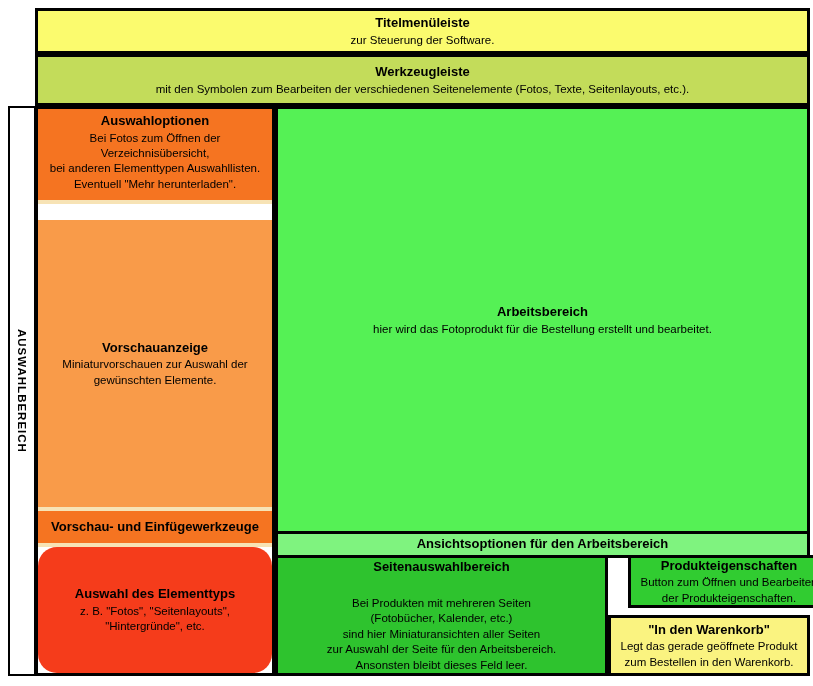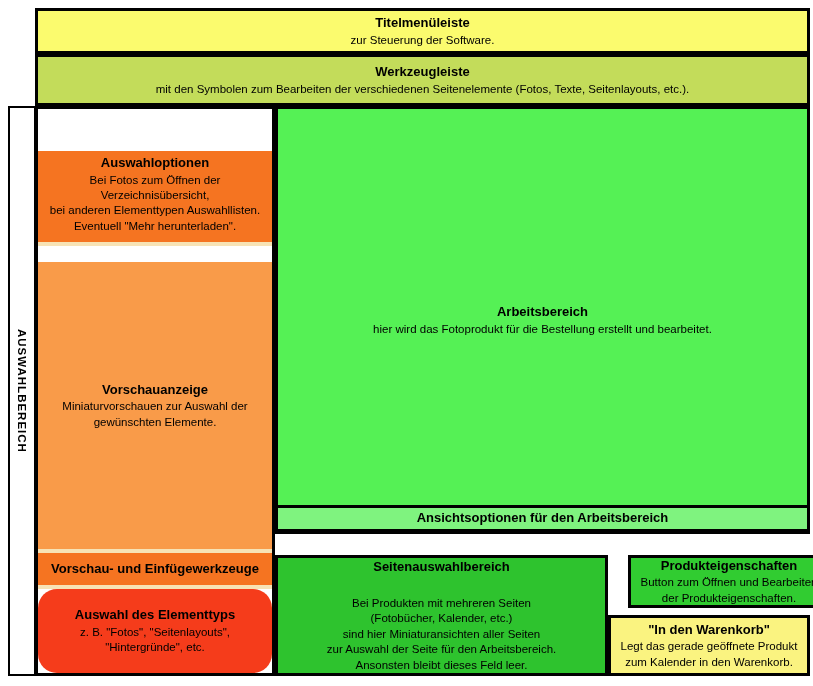--- a/index.html
+++ b/index.html
@@ -26,28 +26,28 @@
   .d { font-size: 11.5px; line-height: 1.34; margin: 0; white-space: pre-line; }
 
   .titlebar  { left: 35px;  top: 8px;   width: 775px; height: 46px; background: var(--titlebar-bg); }
   .toolbar   { left: 35px;  top: 54px;  width: 775px; height: 52px; background: var(--toolbar-bg); }
 
   .sidebar   { left: 8px;   top: 106px; width: 28px;  height: 570px; background: #ffffff; border-width: 2px; }
   .vtext     { writing-mode: vertical-rl; font-size: 11.5px; font-weight: bold; letter-spacing: 1px; }
 
   .selcol    { left: 35px;  top: 106px; width: 240px; height: 570px; padding: 0; justify-content: flex-start; align-items: stretch; }
   .sec { width: 100%; display: flex; flex-direction: column; align-items: center; justify-content: center; text-align: center; box-sizing: border-box; }
-  .sec-a { height: 91px;  background: var(--orange-dark);  justify-content: flex-start; padding-top: 3px; margin-top: 42px; }
+  .sec-a { height: 91px;  background: var(--orange-dark);  justify-content: flex-start; padding-top: 3px; }
   .sep   { height: 4px; width: 100%; background: var(--separator); flex: none; }
   .sec-b { height: 287px; background: var(--orange-light); margin-top: 16px; }
   .sec-c { height: 32px;  background: var(--orange-dark); }
   .sec-d { flex: 1; background: var(--red-bg); border-radius: 19px; }
 
   .workspace { left: 275px; top: 106px; width: 535px; height: 428px; background: var(--workspace-green); }
-  .viewopts  { left: 275px; top: 505px; width: 535px; height: 27px;  background: var(--viewopts-green); }
+  .viewopts  { left: 275px; top: 531px; width: 535px; height: 27px;  background: var(--viewopts-green); }
   .pagesel   { left: 275px; top: 555px; width: 333px; height: 121px; background: var(--pagesel-green); justify-content: space-between; }
   .prodprops { left: 628px; top: 555px; width: 202px; height: 53px;  background: var(--product-green); }
   .cart      { left: 608px; top: 615px; width: 202px; height: 61px;  background: var(--cart-yellow); }
 </style>
 </head>
 <body>
 
 <div class="canvas">
 
   <div class="box toolbar">
@@ -110,16 +110,16 @@
 
   <div class="box prodprops">
     <div class="h">Produkteigenschaften</div>
     <div class="d">Button zum Öffnen und Bearbeiten
 der Produkteigenschaften.</div>
   </div>
 
   <div class="box cart">
     <div class="h">"In den Warenkorb"</div>
     <div class="d">Legt das gerade geöffnete Produkt
-zum Kalender in den Warenkorb.</div>
+zum Bestellen in den Warenkorb.</div>
   </div>
 
 </div>
 
 </body></html>

